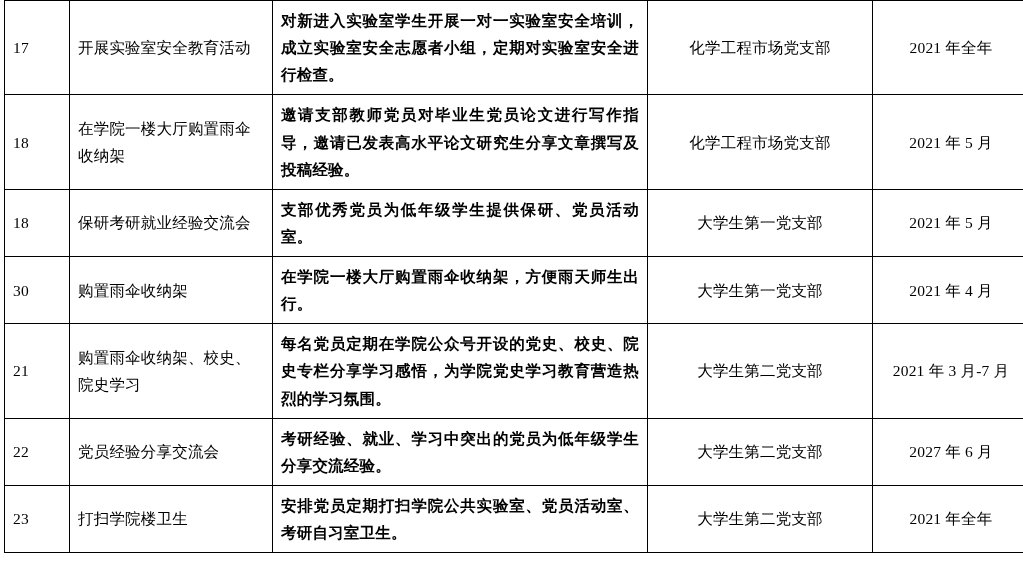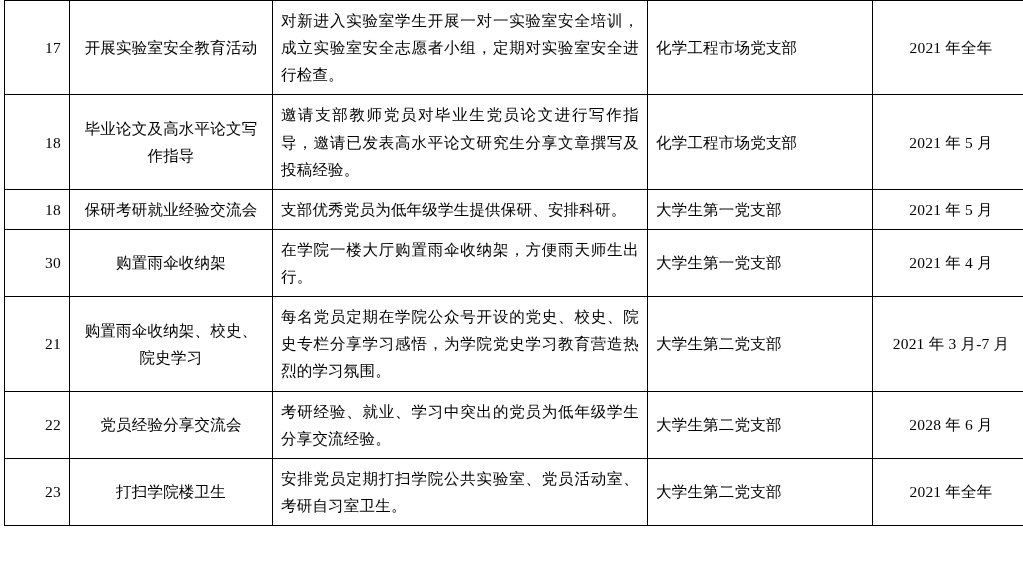--- a/index.html
+++ b/index.html
@@ -20,24 +20,24 @@
     margin-left: 4px;
     table-layout: fixed;
   }
   .doc-table td {
     border: 1px solid #000000;
     font-size: 15.5px;
     line-height: 1.75;
     padding: 6px 8px;
     vertical-align: middle;
   }
-  .col-no    { width: 48px;  text-align: right; }
-  .col-title { width: 186px; text-align: center; }
-  .col-desc  { width: 358px; text-align: left; }
-  .col-org   { width: 208px; text-align: left; }
+  .col-no    { width: 48px;  text-align: left; }
+  .col-title { width: 186px; }
+  .col-desc  { width: 358px; text-align: left; font-weight: bold; }
+  .col-org   { width: 208px; text-align: center; }
   .col-time  { width: 140px; text-align: center; }
 
   .desc-text {
     display: block;
     text-align: justify;
     text-justify: inter-ideograph;
     letter-spacing: 0.2px;
   }
   .center-text {
     display: block;
@@ -67,21 +67,21 @@
         <span class="center-text">2021 年全年</span>
       </td>
 
     </tr>
 
     <tr>
       <td class="col-no">
         <span class="center-text">18</span>
       </td>
       <td class="col-title">
-        <span class="center-text">毕业论文及高水平论文写作指导</span>
+        <span class="center-text">在学院一楼大厅购置雨伞收纳架</span>
       </td>
       <td class="col-desc">
         <span class="desc-text">邀请支部教师党员对毕业生党员论文进行写作指导，邀请已发表高水平论文研究生分享文章撰写及投稿经验。</span>
       </td>
       <td class="col-org">
         <span class="center-text">化学工程市场党支部</span>
       </td>
       <td class="col-time">
         <span class="center-text">2021 年 5 月</span>
       </td>
@@ -89,21 +89,21 @@
     </tr>
 
     <tr>
       <td class="col-no">
         <span class="center-text">18</span>
       </td>
       <td class="col-title">
         <span class="center-text">保研考研就业经验交流会</span>
       </td>
       <td class="col-desc">
-        <span class="desc-text">支部优秀党员为低年级学生提供保研、安排科研。</span>
+        <span class="desc-text">支部优秀党员为低年级学生提供保研、党员活动室。</span>
       </td>
       <td class="col-org">
         <span class="center-text">大学生第一党支部</span>
       </td>
       <td class="col-time">
         <span class="center-text">2021 年 5 月</span>
       </td>
 
     </tr>
 
@@ -152,21 +152,21 @@
       <td class="col-title">
         <span class="center-text">党员经验分享交流会</span>
       </td>
       <td class="col-desc">
         <span class="desc-text">考研经验、就业、学习中突出的党员为低年级学生分享交流经验。</span>
       </td>
       <td class="col-org">
         <span class="center-text">大学生第二党支部</span>
       </td>
       <td class="col-time">
-        <span class="center-text">2028 年 6 月</span>
+        <span class="center-text">2027 年 6 月</span>
       </td>
 
     </tr>
 
     <tr>
       <td class="col-no">
         <span class="center-text">23</span>
       </td>
       <td class="col-title">
         <span class="center-text">打扫学院楼卫生</span>

